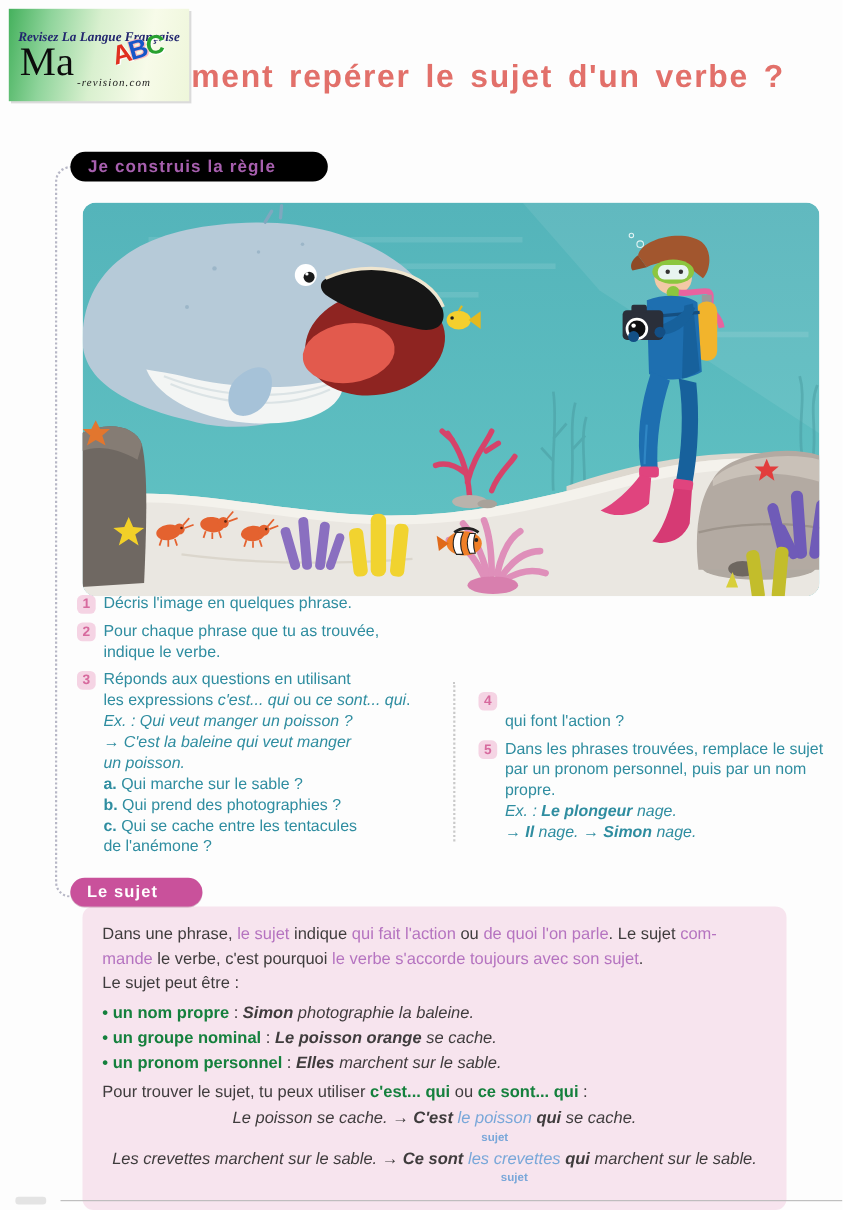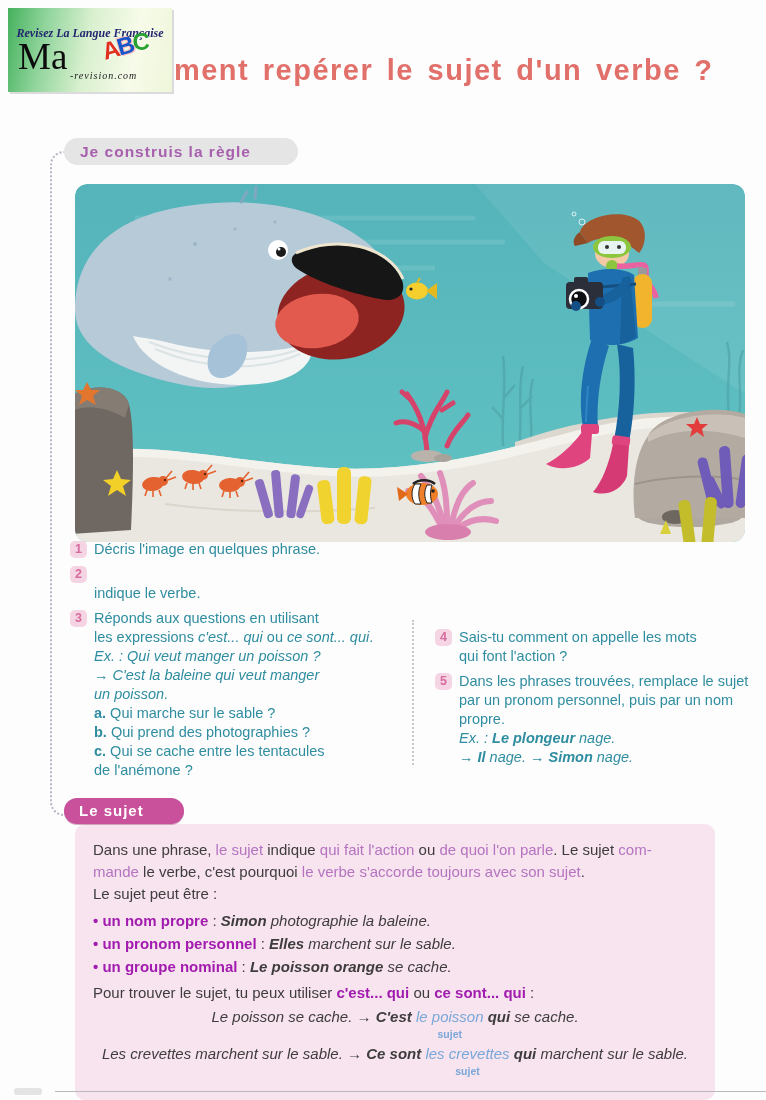--- a/index.html
+++ b/index.html
@@ -23,21 +23,21 @@
         font-size:24px;font-weight:bold;letter-spacing:-2px;}
   .logo-abc .a{color:#e03020;text-shadow:1px 1px 0 #fff;}
   .logo-abc .b{color:#1656c8;text-shadow:1px 1px 0 #fbb,-1px -1px 0 #fbb;}
   .logo-abc .c{color:#27a12f;text-shadow:1px 1px 0 #fff;display:inline-block;transform:rotate(14deg);}
 
   
   .bracket{position:absolute;left:50px;top:151px;width:16px;height:661px;
            border-left:2px dotted #b7b7c6;border-top:2px dotted #b7b7c6;border-bottom:2px dotted #b7b7c6;
            border-radius:14px 0 0 14px;}
   .badge-rule{position:absolute;left:64px;top:138px;width:234px;height:27px;z-index:2;
-           background:#e5e5e5;border-radius:14px;color:#a75fae;font-weight:bold;font-size:15.5px;
+           background:#000000;border-radius:14px;color:#a75fae;font-weight:bold;font-size:15.5px;
            letter-spacing:1px;line-height:27px;padding-left:16px;box-sizing:border-box;}
   .badge-sujet{position:absolute;left:64px;top:798px;width:120px;height:26px;z-index:2;
            background:#c9519b;border-radius:13px;color:#ffffff;font-weight:bold;font-size:15px;
            letter-spacing:1px;line-height:26px;padding-left:15px;box-sizing:border-box;
            box-shadow:0 1px 0 rgba(150,60,110,.4);}
 
   
   .scene{position:absolute;left:75px;top:184px;width:670px;height:358px;}
   .scene svg{display:block;border-radius:12px;}
 
@@ -58,21 +58,21 @@
   .lesson .bullets{margin-top:4px;}
   .lesson .bullet{line-height:23px;}
   .lesson .trouver{margin-top:4px;}
   .lesson .ex{text-align:center;margin-top:2px;margin-bottom:15px;}
   .lesson .ex:last-child{margin-bottom:0;}
 
   
   .it{font-style:italic;}
   .bit{font-style:italic;font-weight:bold;}
   .vio{color:#b573c0;}
-  .pk{color:#a21caf;font-weight:bold;}
+  .pk{color:#15803d;font-weight:bold;}
   .tb{font-weight:bold;}
   .blu{color:#79a7d9;font-style:italic;font-weight:normal;}
   .annot{position:relative;display:inline-block;}
   .sub{position:absolute;left:50%;top:100%;transform:translateX(-50%);margin-top:0px;
        font-size:10.5px;line-height:12px;color:#79a7d9;font-weight:bold;font-style:normal;}
 
   
   .page-edge{position:absolute;left:55px;top:1091px;width:711px;border-top:1.5px solid #b9b9b9;}
   .page-smudge{position:absolute;left:14px;top:1088px;width:28px;height:7px;background:#cfcfcf;
        opacity:.55;border-radius:3px;}
@@ -314,48 +314,48 @@
     </svg>
   </div>
 
   <div class="qcol qcol-left">
     <div class="q">
       <span class="qnum">1</span>
       <div><span>Décris l'image en quelques phrase.</span></div>
     </div>
     <div class="q">
       <span class="qnum">2</span>
-      <div><br><span>indique le verbe.</span></div>
+      <div><span>Pour chaque phrase que tu as trouvée,</span><br><span>indique le verbe.</span></div>
     </div>
     <div class="q">
       <span class="qnum">3</span>
       <div><span>Réponds aux questions en utilisant</span><br><span>les expressions </span><span class="it">c'est... qui</span><span> ou </span><span class="it">ce sont... qui</span><span>.</span><br><span class="it">Ex. : Qui veut manger un poisson ?</span><br><span class="it">→ C'est la baleine qui veut manger</span><br><span class="it">un poisson.</span><br><span class="tb">a.</span><span> Qui marche sur le sable ?</span><br><span class="tb">b.</span><span> Qui prend des photographies ?</span><br><span class="tb">c.</span><span> Qui se cache entre les tentacules</span><br><span>de l'anémone ?</span></div>
     </div>
   </div>
 
   <div class="qdivider"></div>
 
   <div class="qcol qcol-right">
     <div class="q">
       <span class="qnum">4</span>
-      <div><span>Sais-tu comment on appelle les mots</span><br><span>qui font l'action ?</span></div>
+      <div><br><span>qui font l'action ?</span></div>
     </div>
     <div class="q">
       <span class="qnum">5</span>
       <div><span>Dans les phrases trouvées, remplace le sujet</span><br><span>par un pronom personnel, puis par un nom</span><br><span>propre.</span><br><span class="it">Ex. : </span><span class="bit">Le plongeur</span><span class="it"> nage.</span><br><span class="it">→ </span><span class="bit">Il</span><span class="it"> nage. </span><span class="it">→ </span><span class="bit">Simon</span><span class="it"> nage.</span></div>
     </div>
   </div>
 
   <div class="lesson">
     <div class="intro"><span>Dans une phrase, </span><span class="vio">le sujet</span><span> indique </span><span class="vio">qui fait l'action</span><span> ou </span><span class="vio">de quoi l'on parle</span><span>. Le sujet </span><span class="vio">com-</span><br><span class="vio">mande</span><span> le verbe, c'est pourquoi </span><span class="vio">le verbe s'accorde toujours avec son sujet</span><span>.</span></div>
     <div class="peut">Le sujet peut être :</div>
     <div class="bullets">
       <div class="bullet"><span class="pk">• un nom propre</span><span> : </span><span class="bit">Simon</span><span class="it"> photographie la baleine.</span></div>
+      <div class="bullet"><span class="pk">• un groupe nominal</span><span> : </span><span class="bit">Le poisson orange</span><span class="it"> se cache.</span></div>
       <div class="bullet"><span class="pk">• un pronom personnel</span><span> : </span><span class="bit">Elles</span><span class="it"> marchent sur le sable.</span></div>
-      <div class="bullet"><span class="pk">• un groupe nominal</span><span> : </span><span class="bit">Le poisson orange</span><span class="it"> se cache.</span></div>
     </div>
     <div class="trouver"><span>Pour trouver le sujet, tu peux utiliser </span><span class="pk">c'est... qui</span><span> ou </span><span class="pk">ce sont... qui</span><span> :</span></div>
     <div class="ex"><span class="it">Le poisson se cache. </span><span>→ </span><span class="bit">C'est </span><span class="annot"><span class="blu">le poisson</span><span class="sub">sujet</span></span><span class="bit"> qui</span><span class="it"> se cache.</span></div>
     <div class="ex"><span class="it">Les crevettes marchent sur le sable. </span><span>→ </span><span class="bit">Ce sont </span><span class="annot"><span class="blu">les crevettes</span><span class="sub">sujet</span></span><span class="bit"> qui</span><span class="it"> marchent sur le sable.</span></div>
   </div>
 
   <div class="page-edge"></div>
   <div class="page-smudge"></div>
 
 </div>

